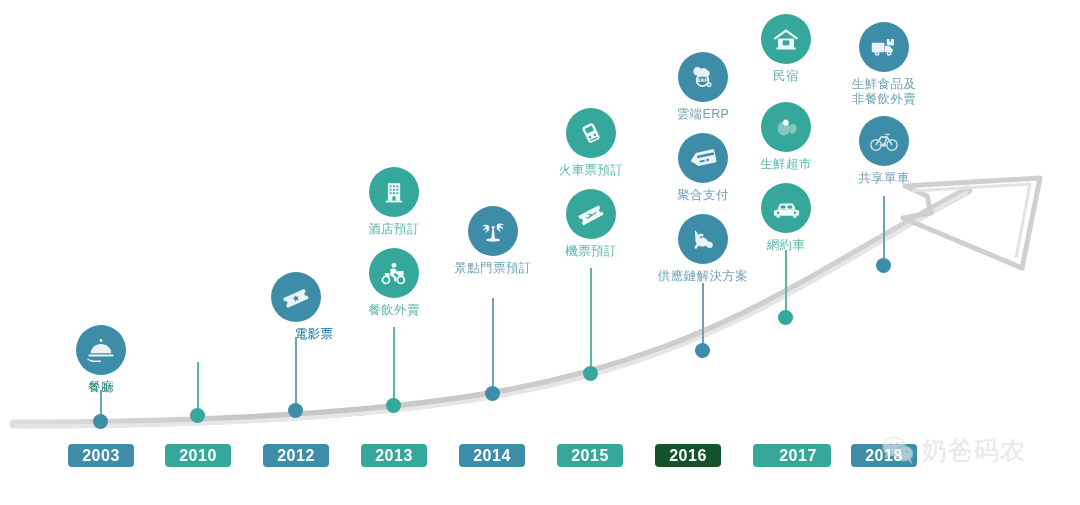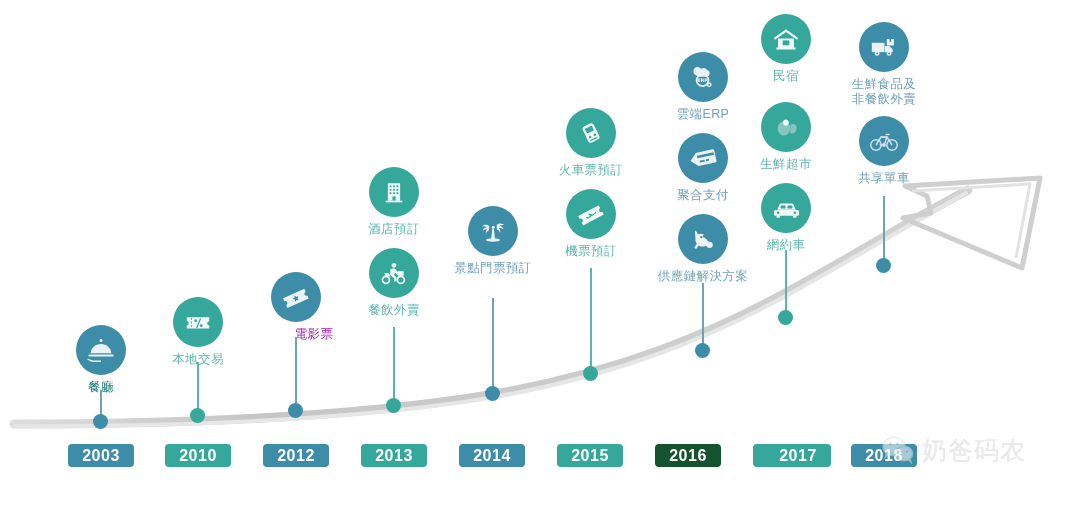--- a/index.html
+++ b/index.html
@@ -102,54 +102,36 @@
           </svg>
         </div>
         <div class="nlabel" style="color:#0f766e;">餐廳</div>
       </div>
     </div>
     <div class="stem" style="left:74px;top:390px;height:28px;background:#6fa2b7;"></div>
     <div class="dot" style="left:67px;top:414px;background:#3d8ca8;"></div>
   </div>
 
   <div class="col" style="left:123px;">
-    <div class="stack" style="top:297px;">
-      <div class="node">
-        <div class="bubble" style="background:#35a79b;">
-          <svg width="30" height="30" viewBox="0 0 32 32" fill="#f0faf8">
-            <path d="M4 11h24v4.2a2.2 2.2 0 000 4.4V23H4v-3.4a2.2 2.2 0 000-4.4V11z"></path>
-            <g fill="#35a79b">
-              <circle cx="13.6" cy="14.6" r="1.5"></circle>
-              <circle cx="19.4" cy="19.8" r="1.5"></circle>
-              <rect x="16" y="11.8" width="1.3" height="11" transform="rotate(22 16.6 17.3)"></rect>
-              <rect x="8.4" y="11.6" width="1" height="2.2"></rect>
-              <rect x="8.4" y="15.4" width="1" height="2.2"></rect>
-              <rect x="8.4" y="19.2" width="1" height="2.2"></rect>
-            </g>
-          </svg>
-        </div>
-        <div class="nlabel" style="color:#5cb5ab;">本地交易</div>
-      </div>
-    </div>
     <div class="stem" style="left:74px;top:362px;height:50px;background:#5cb5ab;"></div>
     <div class="dot" style="left:67px;top:408px;background:#35a79b;"></div>
   </div>
 
   <div class="col" style="left:221px;">
     <div class="stack" style="top:272px;">
       <div class="node">
         <div class="bubble" style="background:#3d8ca8;">
           <svg width="31" height="31" viewBox="0 0 32 32" fill="#eaf2f5">
             <g transform="rotate(-24 16 16)">
               <path d="M4 11.5h24v3.3a2.2 2.2 0 000 4.4v3.3H4v-3.3a2.2 2.2 0 000-4.4v-3.3z"></path>
               <path d="M16 13.6l1 2.1 2.3.3-1.7 1.6.4 2.3-2-1.1-2 1.1.4-2.3-1.7-1.6 2.3-.3 1-2.1z" fill="#3d8ca8"></path>
             </g>
           </svg>
         </div>
-        <div class="nlabel" style="color:#a21caf;margin-left:36px;">電影票</div>
+        <div class="nlabel" style="color:#0369a1;margin-left:36px;">電影票</div>
       </div>
     </div>
     <div class="stem" style="left:74px;top:337px;height:70px;background:#6fa2b7;"></div>
     <div class="dot" style="left:67px;top:403px;background:#3d8ca8;"></div>
   </div>
 
   <div class="col" style="left:319px;">
     <div class="stack" style="top:167px;">
       <div class="node">
         <div class="bubble" style="background:#35a79b;">

